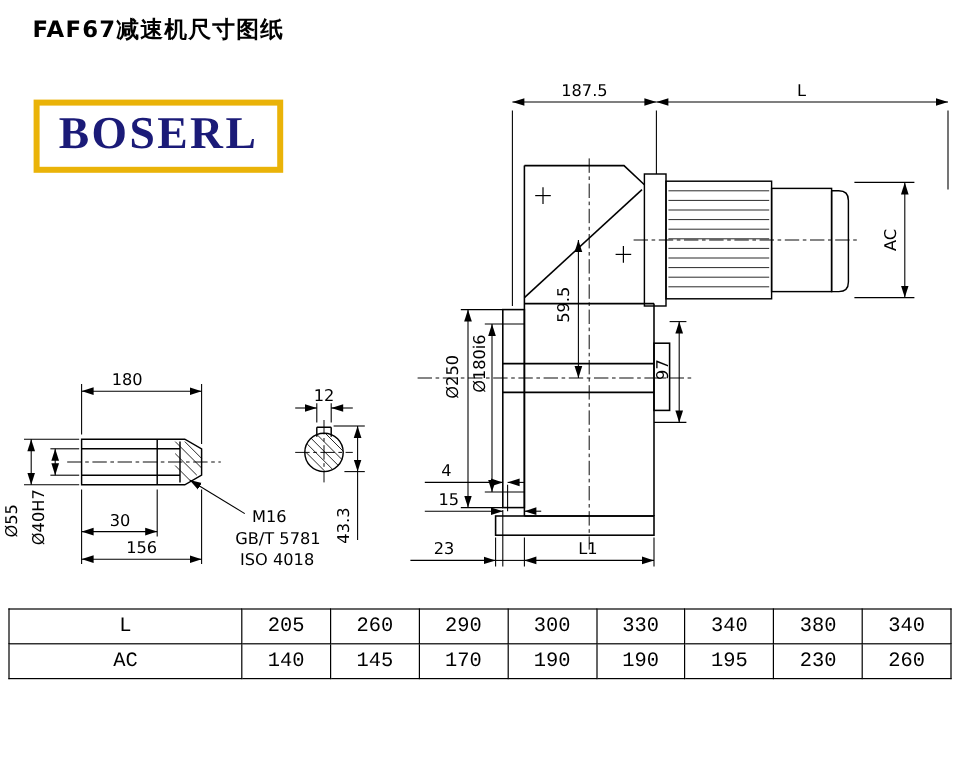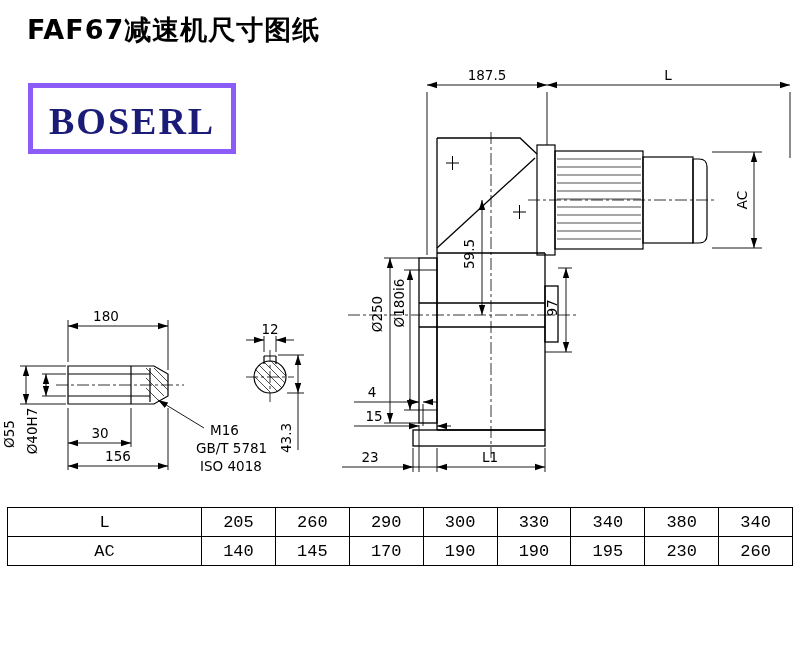--- a/index.html
+++ b/index.html
@@ -1,24 +1,24 @@
 <!DOCTYPE html>
 <html><head>
 <meta charset="utf-8">
 <style>
   * { margin:0; padding:0; box-sizing:border-box; }
   html,body { width:800px; height:646px; }
   body { background:#ffffff; font-family:"DejaVu Sans", sans-serif; position:relative; overflow:hidden; color:#000; }
   .screen { position:absolute; inset:0; background:#fff; }
 
-  .page-title { position:absolute; left:27px; top:12px; font-size:27px; font-weight:bold; letter-spacing:1px; color:#000; }
-
-  .brand-box { position:absolute; left:28px; top:83px; border:5px solid #8b5cf6; background:#fff;
+  .page-title { position:absolute; left:27px; top:12px; font-size:19px; font-weight:bold; letter-spacing:1px; color:#000; }
+
+  .brand-box { position:absolute; left:28px; top:83px; border:5px solid #eab308; background:#fff;
     color:#1b1b78; font-family:"Liberation Serif", serif; font-weight:bold; font-size:38px;
-    line-height:1; padding:14px 16px 9px; letter-spacing:2px; }
+    line-height:1; padding:4px 16px 9px; letter-spacing:2px; }
 
   svg.drawing { position:absolute; left:0; top:0; }
   svg text { font-family:"DejaVu Sans", sans-serif; }
 
   .size-table { position:absolute; left:7px; top:507px; width:786px; border-collapse:collapse; table-layout:fixed;
     font-family:"Liberation Mono","DejaVu Sans Mono", monospace; }
   .size-table th, .size-table td { border:1px solid #000; text-align:center; vertical-align:middle;
     font-weight:normal; font-size:17px; padding:2px 0; background:#fff; }
   .size-table col.label-col { width:194px; }
   .size-table tr { height:29px; }

